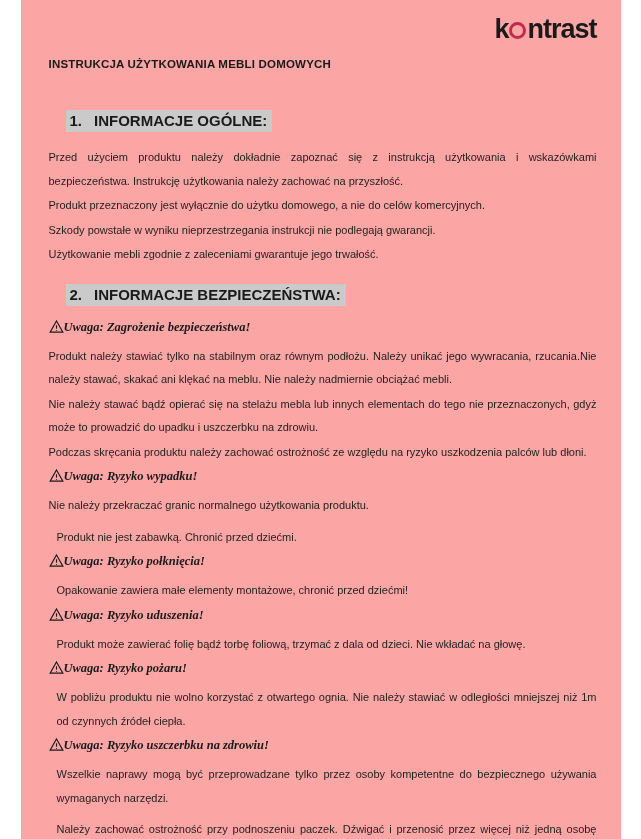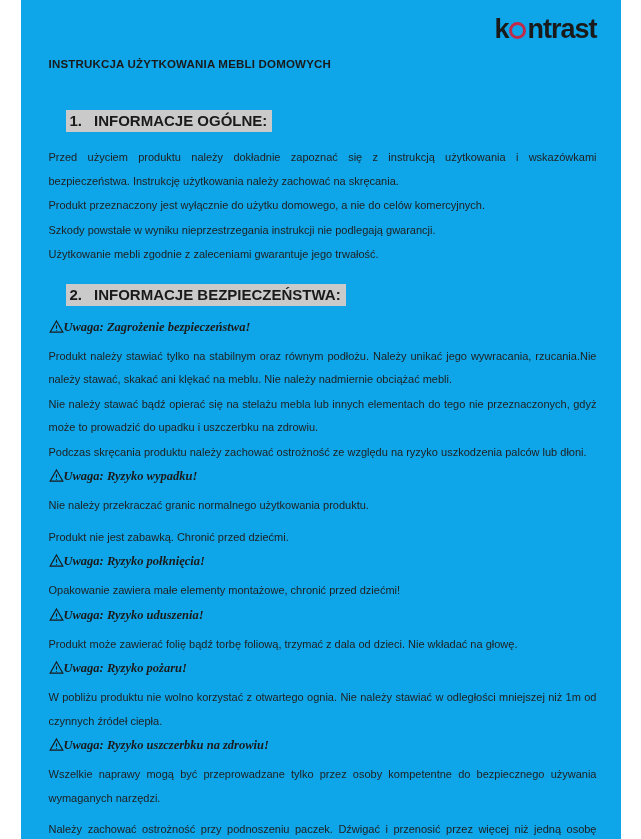--- a/index.html
+++ b/index.html
@@ -1,20 +1,20 @@
 <!DOCTYPE html>
 <html lang="pl"><head>
 <meta charset="utf-8">
 <style>
   html,body{margin:0;padding:0;background:#ffffff;}
   .page{
     position:relative;
     width:600px;height:839px;
     margin:0 auto;
-    background:#0ea5e9;
+    background:#fca5a5;
     font-family:"Liberation Sans","DejaVu Sans",sans-serif;
     color:#1f1f1f;
     box-sizing:border-box;
     padding:14px 24px 10px 28px;
     overflow:hidden;
   }
   
   .logo{
     text-align:right;
     padding-right:0px;
@@ -59,21 +59,21 @@
   }
   .h-num{display:inline-block;margin-right:12px;}
   
   .body-text{
     font-size:11px;
     line-height:23.5px;
     text-align:justify;
     margin:0 0 1px 0;
     color:#1f1f1f;
   }
-  .gap-before{margin-top:8px;}
+  .gap-before{margin-top:8px;margin-left:8px;}
   
   .warning{
     margin:5px 0 10px 0;
     font-size:12.5px;
     font-weight:700;
     font-style:italic;
     color:#1a1a1a;
     display:flex;
     align-items:flex-end;
     gap:0px;
@@ -94,21 +94,21 @@
 <div class="page">
 
   <div class="logo"><span>k</span><span class="logo-ring"></span><span>ntrast</span></div>
 
   <div class="doc-title">INSTRUKCJA UŻYTKOWANIA MEBLI DOMOWYCH</div>
 
   <div class="section-heading">
     <span class="hl"><span class="h-num">1.</span><span>INFORMACJE OGÓLNE:</span></span>
   </div>
 
-  <p class="body-text">Przed użyciem produktu należy dokładnie zapoznać się z instrukcją użytkowania i wskazówkami bezpieczeństwa. Instrukcję użytkowania należy zachować na skręcania.</p>
+  <p class="body-text">Przed użyciem produktu należy dokładnie zapoznać się z instrukcją użytkowania i wskazówkami bezpieczeństwa. Instrukcję użytkowania należy zachować na przyszłość.</p>
   <p class="body-text">Produkt przeznaczony jest wyłącznie do użytku domowego, a nie do celów komercyjnych.</p>
   <p class="body-text">Szkody powstałe w wyniku nieprzestrzegania instrukcji  nie podlegają gwarancji.</p>
   <p class="body-text">Użytkowanie mebli zgodnie z zaleceniami gwarantuje jego trwałość.</p>
 
   <div class="section-heading second">
     <span class="hl"><span class="h-num">2.</span><span>INFORMACJE BEZPIECZEŃSTWA:</span></span>
   </div>
 
   <div class="warning">
     <span class="warn-icon">

